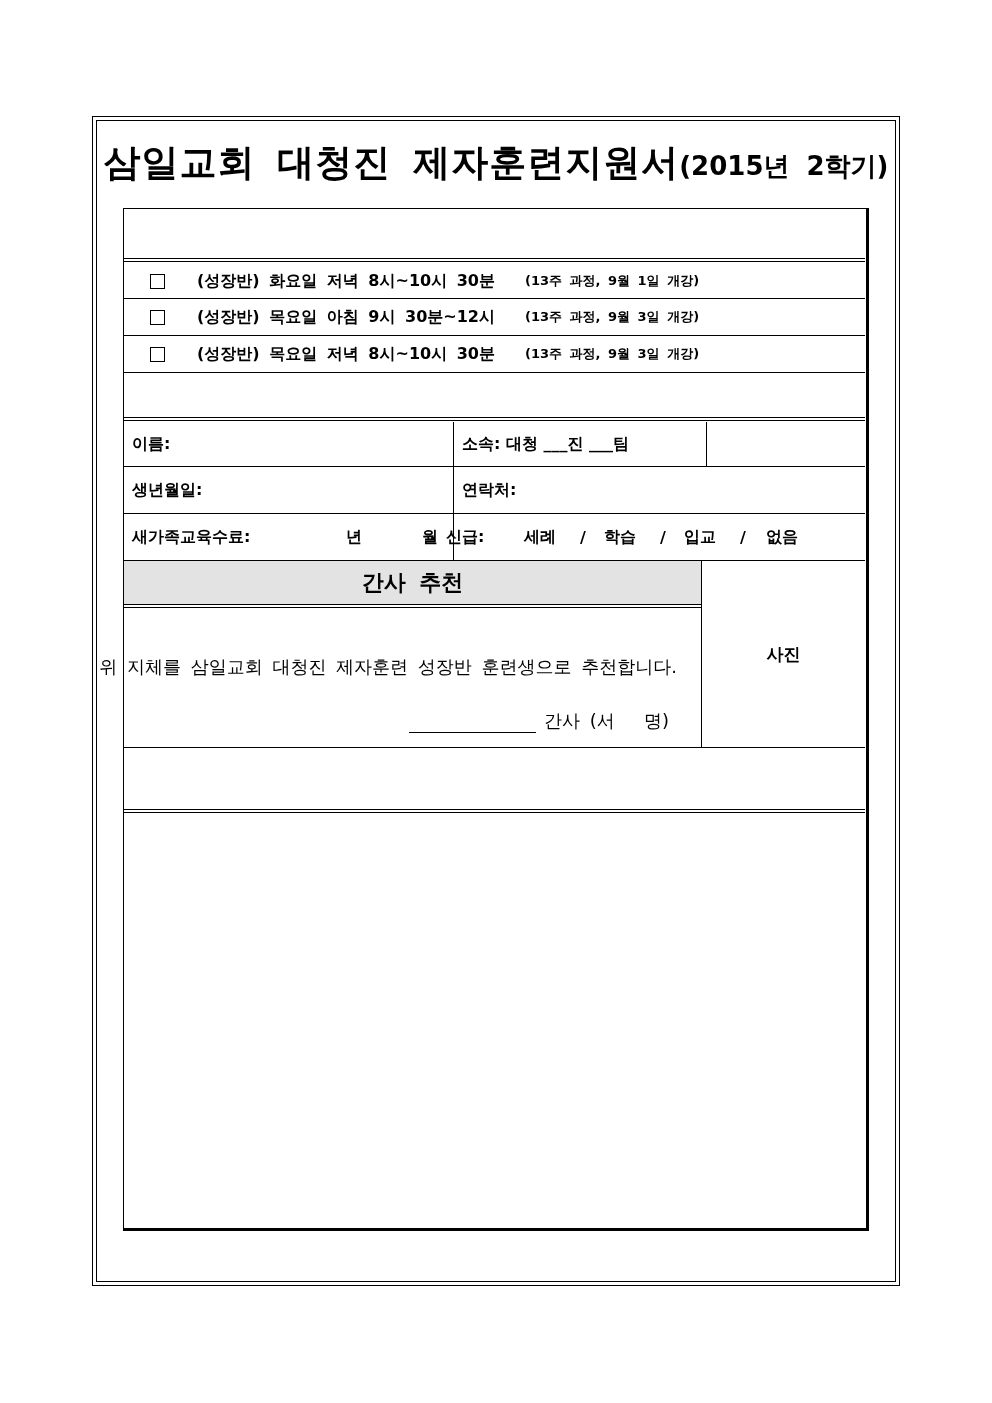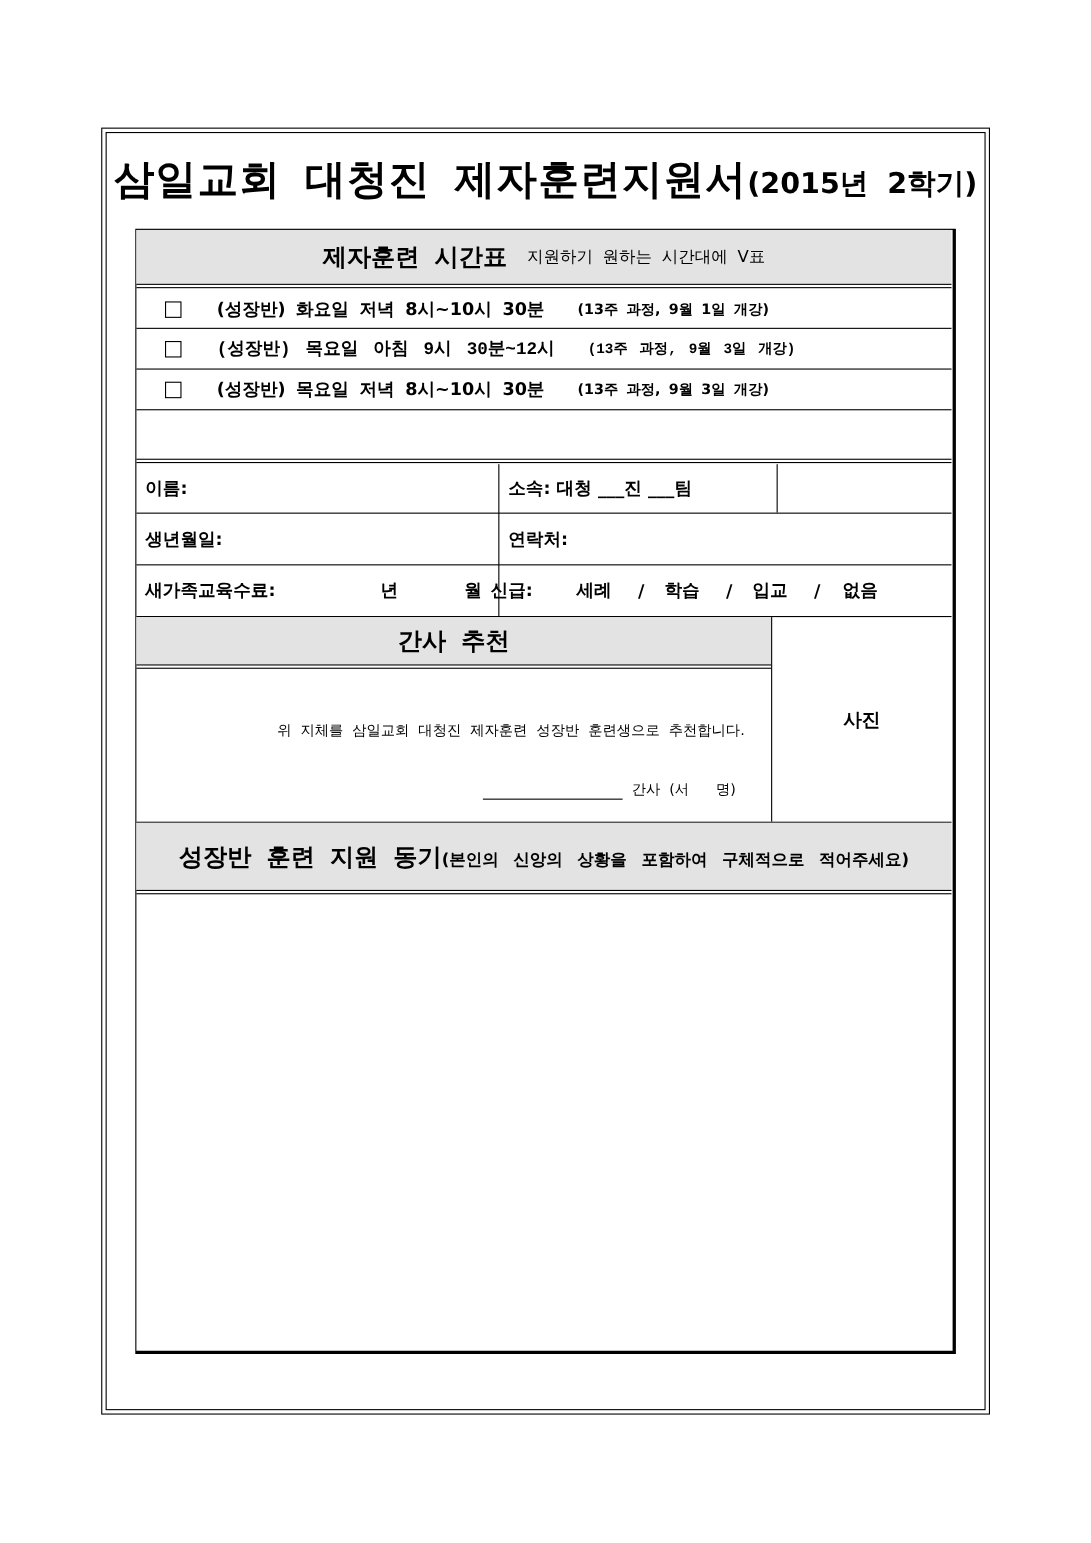--- a/index.html
+++ b/index.html
@@ -14,48 +14,44 @@
   .hdr { background:#e3e3e3; display:flex; align-items:center; justify-content:center; white-space:nowrap; }
   .hdr .big { font-size:22px; font-weight:bold; word-spacing:6px; }
   .hdr .small { font-size:15px; font-weight:normal; word-spacing:4px; }
   .dbl { border-bottom:1px solid #000; border-top:1px solid #000; height:4px; }
   .hline { border-top:1px solid #000; height:0; }
   .vline { border-left:1px solid #000; width:0; }
   .row { display:flex; align-items:center; font-size:16px; font-weight:bold; white-space:nowrap; word-spacing:4px;gap:20px; }
   .row .note { font-size:13px; font-weight:bold; margin-left:10px; word-spacing:3px; }
   .row .chk { display:inline-block; width:13px; height:13px; border:1px solid #000; margin-right:12px; }
   .cell { display:flex; align-items:center; font-size:16px; font-weight:bold; white-space:nowrap; padding-left:8px; }
-  .rec { font-size:13px; word-spacing:4px; white-space:nowrap; }
+  .rec { font-size:18px; word-spacing:4px; white-space:nowrap; }
   .sigline { display:inline-block; width:127px; border-bottom:1px solid #000; margin-right:8px; height:14px; vertical-align:bottom; }
 </style>
 </head>
 <body>
 
 <div class="outer1"></div>
 <div class="outer2"></div>
 
 <div class="title">
   <span class="main">삼일교회 대청진 제자훈련지원서</span><span class="sub">(2015년  2학기)</span>
 </div>
 
 <div class="tbl">
 
-  <div class="abs hdr" style="left:0;top:0;width:741px;height:49px;">
-    <span class="big">제자훈련 시간표</span>
-    <span class="small" style="margin-left:18px;">지원하기 원하는 시간대에 V표</span>
-  </div>
   <div class="abs dbl" style="left:0;top:49px;width:741px;"></div>
 
   <div class="abs row" style="left:0;top:54px;width:741px;height:36px;padding-left:26px;">
     <span class="chk"></span>
     <span>(성장반) 화요일 저녁 8시~10시 30분</span>
     <span class="note">(13주 과정, 9월 1일 개강)</span>
   </div>
   <div class="abs hline" style="left:0;top:89px;width:741px;"></div>
-  <div class="abs row" style="left:0;top:90px;width:741px;height:36px;padding-left:26px;font-family:Liberation Mono, monospace;">
+  <div class="abs row" style="left:0;top:90px;width:741px;height:36px;padding-left:26px;">
     <span class="chk"></span>
     <span>(성장반) 목요일 아침 9시 30분~12시</span>
     <span class="note">(13주 과정, 9월 3일 개강)</span>
   </div>
   <div class="abs hline" style="left:0;top:126px;width:741px;"></div>
   <div class="abs row" style="left:0;top:127px;width:741px;height:36px;padding-left:26px;">
     <span class="chk"></span>
     <span>(성장반) 목요일 저녁 8시~10시 30분</span>
     <span class="note">(13주 과정, 9월 3일 개강)</span>
   </div>
@@ -107,19 +103,15 @@
     <div class="abs rec" style="right:24px;top:46px;">위 지체를 삼일교회 대청진 제자훈련 성장반 훈련생으로 추천합니다.</div>
     <div class="abs rec" style="right:32px;top:100px;">
       <span class="sigline"></span><span style="white-space:pre;">간사 (서   명)</span>
     </div>
   </div>
   <div class="abs" style="left:578px;top:352px;width:163px;height:186px;display:flex;justify-content:center;padding-top:82px;font-size:17px;font-weight:bold;">
     <span>사진</span>
   </div>
   <div class="abs hline" style="left:0;top:538px;width:741px;"></div>
 
-  <div class="abs hdr" style="left:0;top:539px;width:741px;height:61px;">
-    <span class="big">성장반 훈련 지원 동기</span>
-      <span class="small" style="font-weight:bold;word-spacing:8px;margin-top:6px;">(본인의 신앙의 상황을 포함하여 구체적으로 적어주세요)</span>
-  </div>
   <div class="abs dbl" style="left:0;top:600px;width:741px;"></div>
   <div class="abs" style="left:0;top:605px;width:741px;height:415px;"></div>
 </div>
 
 </body></html>

